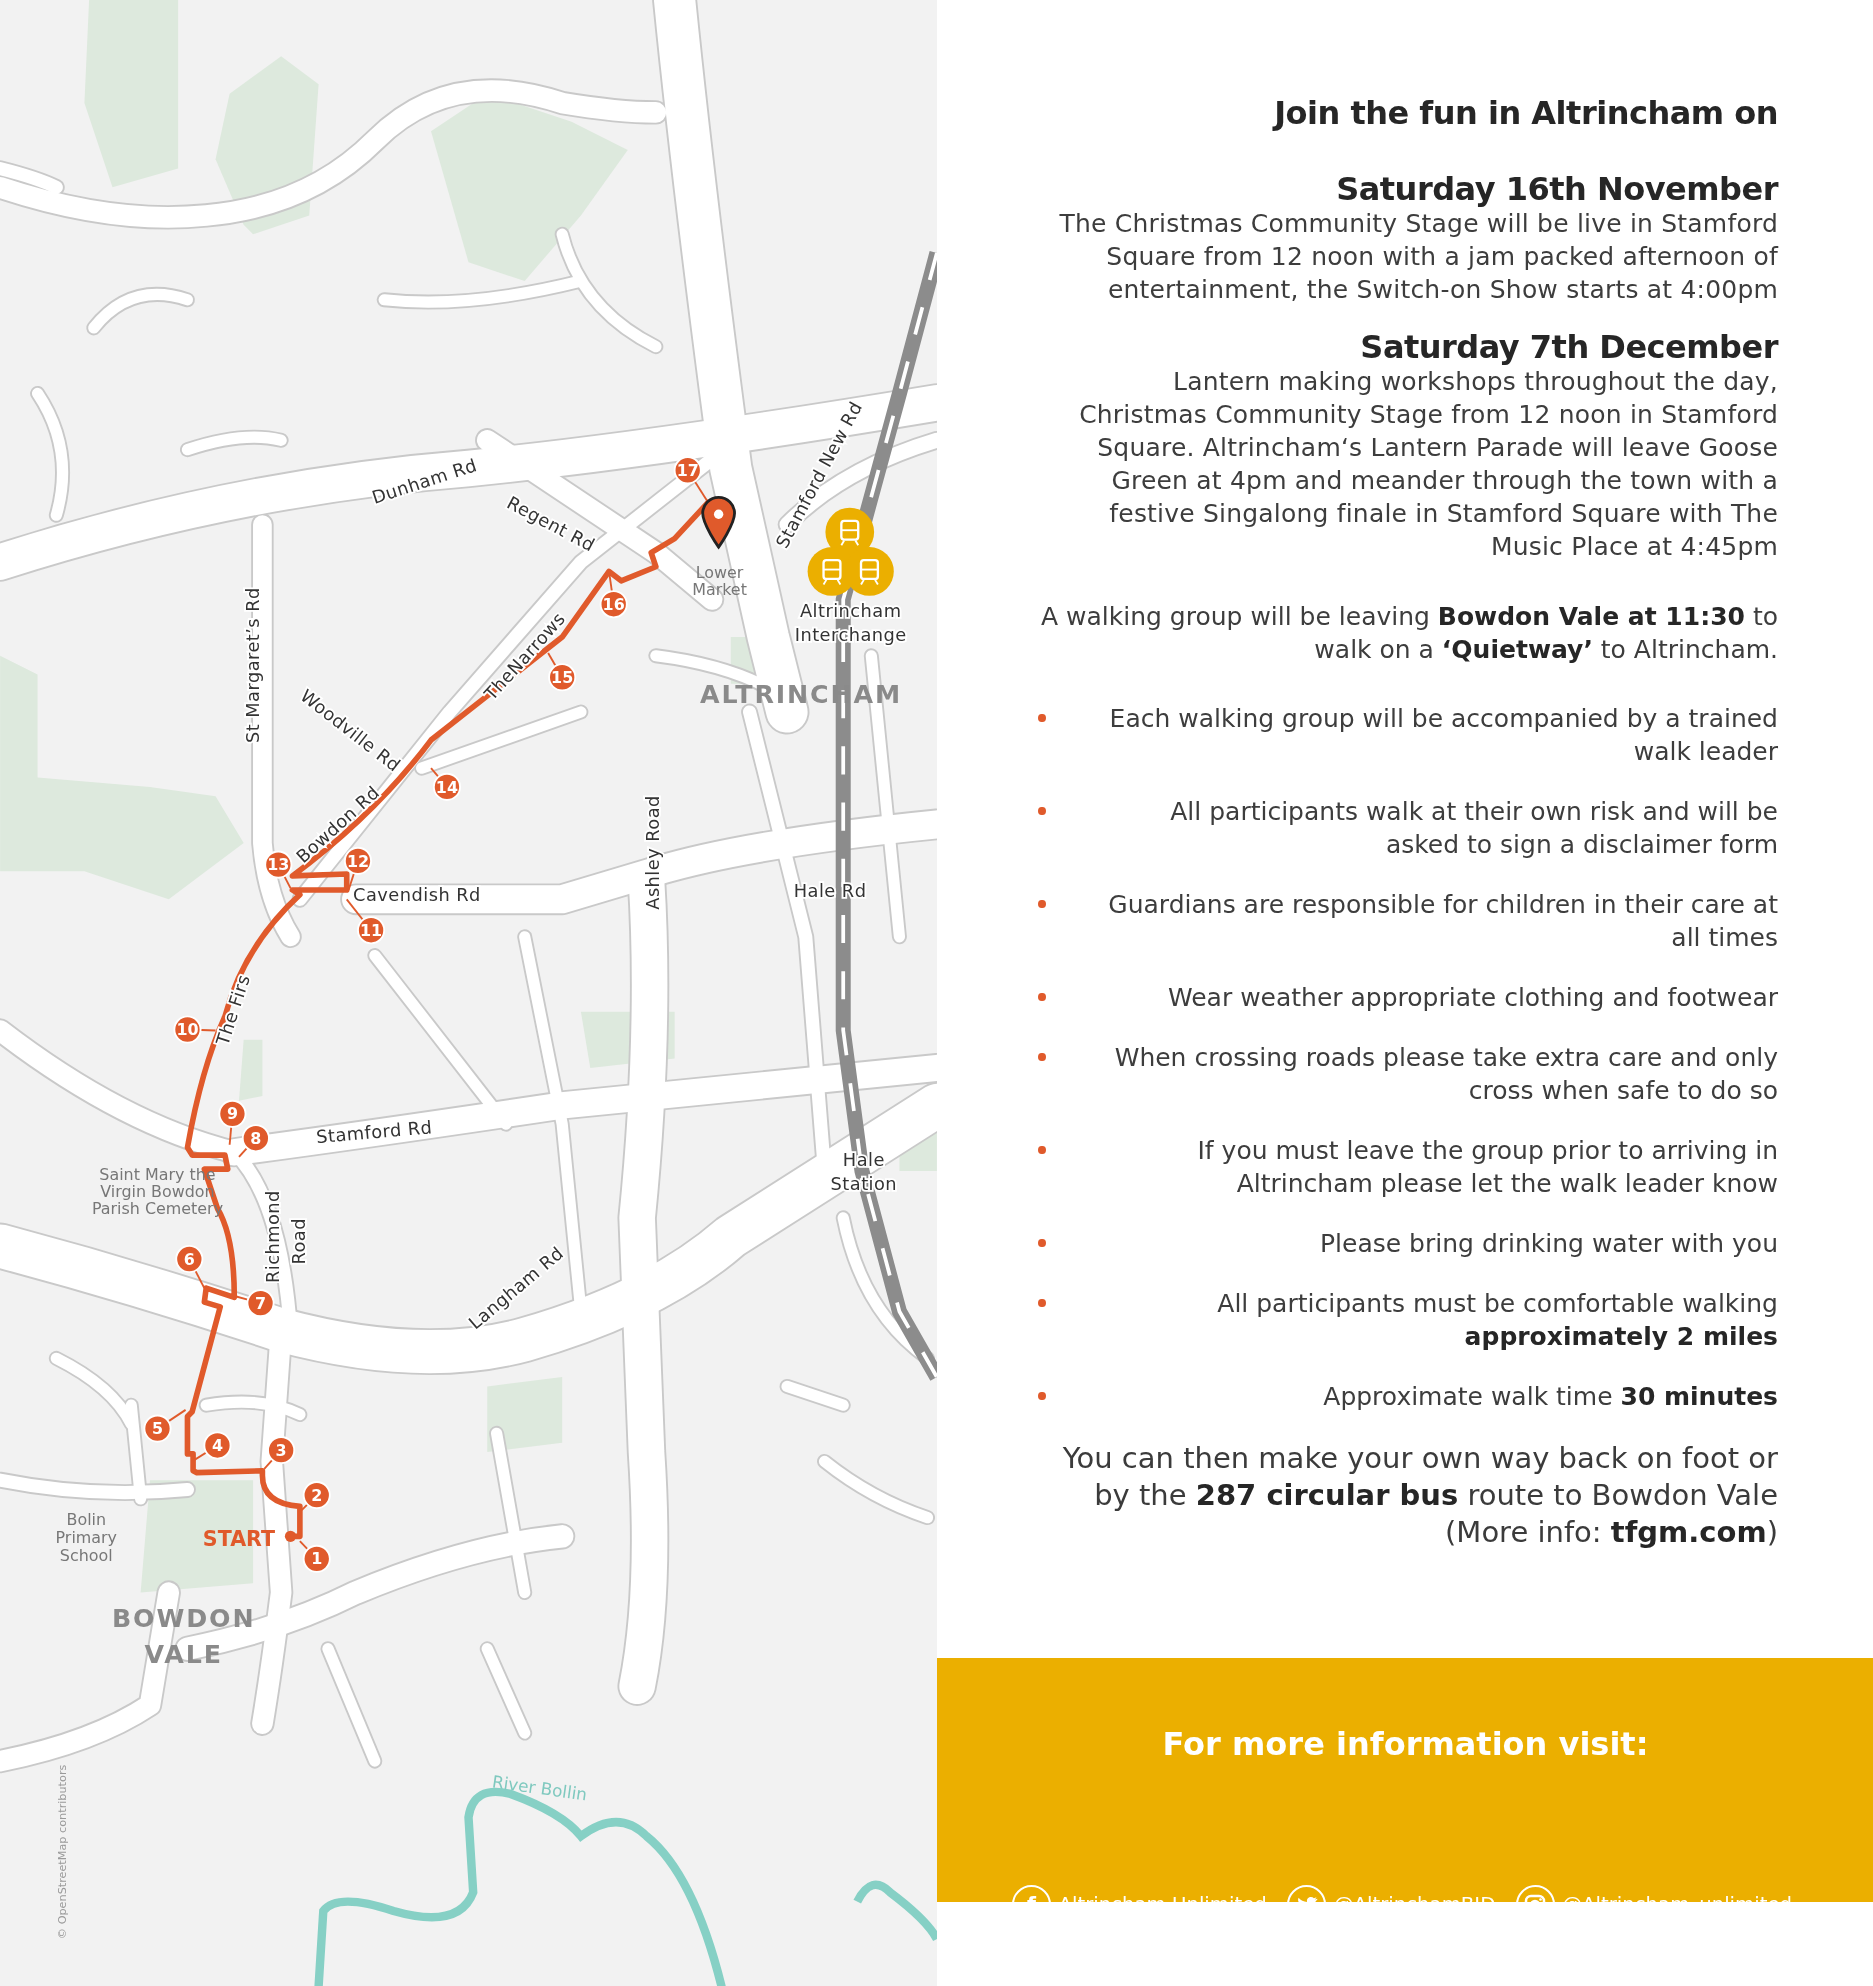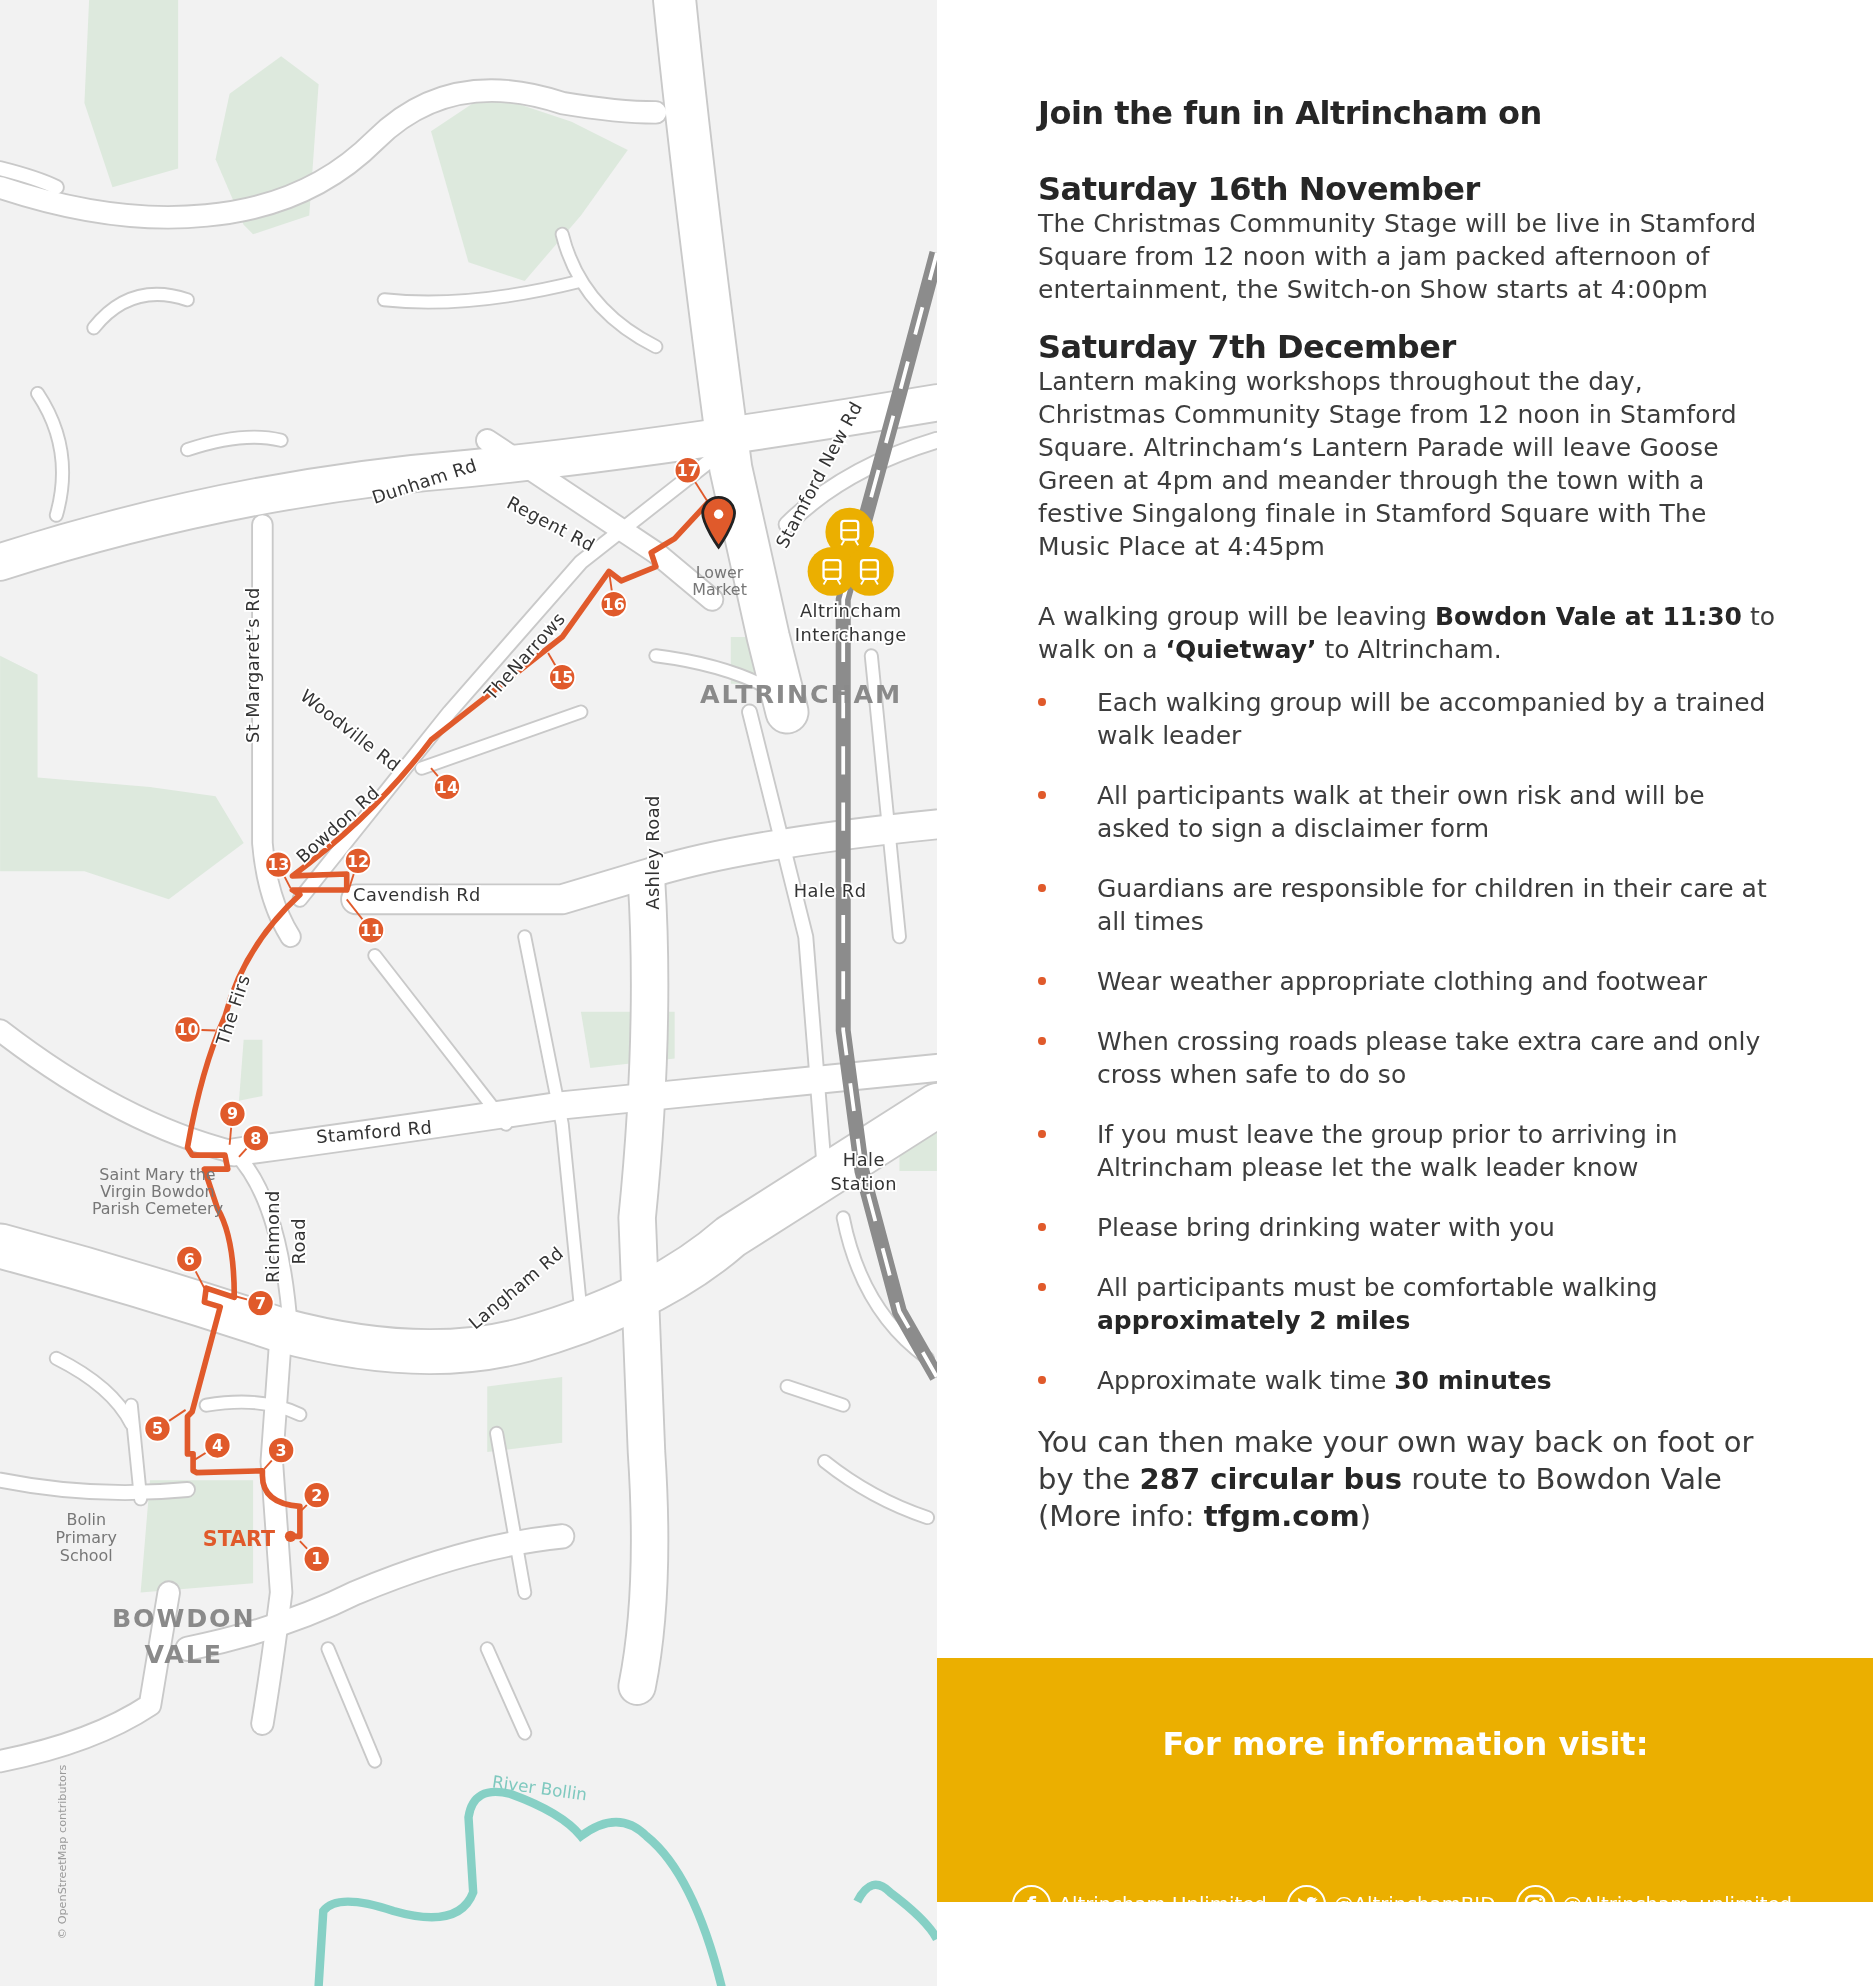--- a/index.html
+++ b/index.html
@@ -12,26 +12,26 @@
   .map-label { font-family: "DejaVu Sans", sans-serif; fill: #3a3a3a; }
   .road-label { font-size: 19px; letter-spacing: 0.5px; fill: #333; }
   .place-label { font-size: 17px; fill: #777; }
   .town-label { font-size: 27px; font-weight: bold; fill: #8a8a8a; letter-spacing: 2px; }
   .start-label { font-size: 22px; font-weight: bold; fill: #e05a2b; }
   .marker-num { font-size: 17px; fill: #ffffff; font-weight: bold; }
   .river-label { font-size: 18px; fill: #7fc9bf; }
   .credit { font-size: 12px; fill: #9a9a9a; }
 
   
-  #info-panel { position: absolute; left: 937px; top: 0; width: 937px; height: 1556px; background: #ffffff; color: #3b3b3b; }
+  #info-panel { position: absolute; left: 937px; top: 0; width: 937px; height: 1556px; background: #ffffff; color: #3b3b3b; text-align: right; }
   .content { position: absolute; left: 101px; top: 94px; width: 740px; }
   .intro { font-size: 32px; font-weight: bold; color: #262626; letter-spacing: -0.5px; margin-bottom: 39px; }
   .event-date { font-size: 32px; font-weight: bold; color: #262626; letter-spacing: -0.5px; line-height: 36px; }
   .event-body { font-size: 25px; line-height: 33px; color: #3d3d3d; margin-bottom: 23.4px; letter-spacing: 0.2px; }
-  .walk-intro { font-size: 25px; line-height: 33px; color: #3d3d3d; margin-top: 37px; margin-bottom: 20px; }
+  .walk-intro { font-size: 25px; line-height: 33px; color: #3d3d3d; margin-top: 37px; margin-bottom: 36px; }
   b { color: #262626; }
   ul.rules { list-style: none; }
   ul.rules li { position: relative; padding-left: 59px; font-size: 25px; line-height: 33px; color: #3d3d3d; margin-bottom: 27px; }
   ul.rules li .bullet { position: absolute; left: 0; top: 11.2px; width: 7.5px; height: 8.4px; border-radius: 50%; background: #e05a2b; }
   .closing { font-size: 29px; line-height: 37px; color: #3b3b3b; margin-top: 3.7px; }
 
   
   #footer-banner { position: absolute; left: 937px; top: 1658px; width: 937px; height: 244px; background: #ebaf00; color: #ffffff; text-align: center; }
   .banner-heading { position: absolute; left: 0; width: 100%; top: 67px; font-size: 32px; font-weight: bold; font-family: "DejaVu Sans", sans-serif; }
   .banner-url { position: absolute; left: 0; width: 100%; top: 122px; font-size: 41px; font-weight: bold; letter-spacing: 1.9px; font-family: "DejaVu Sans", sans-serif; }

